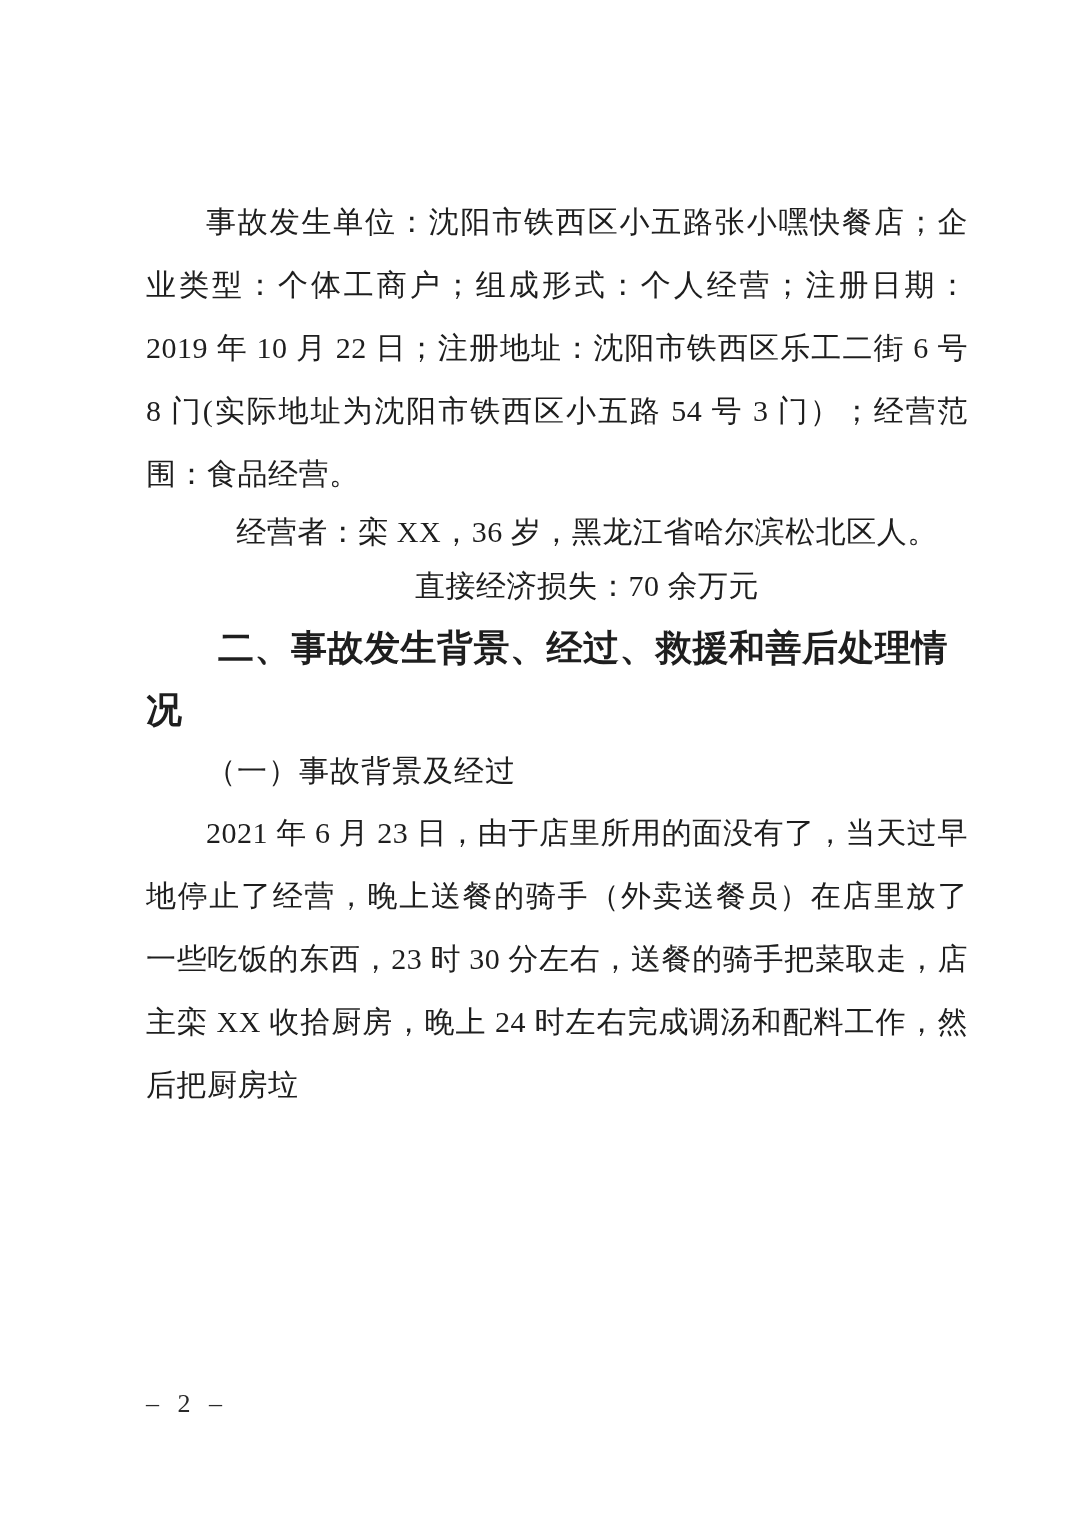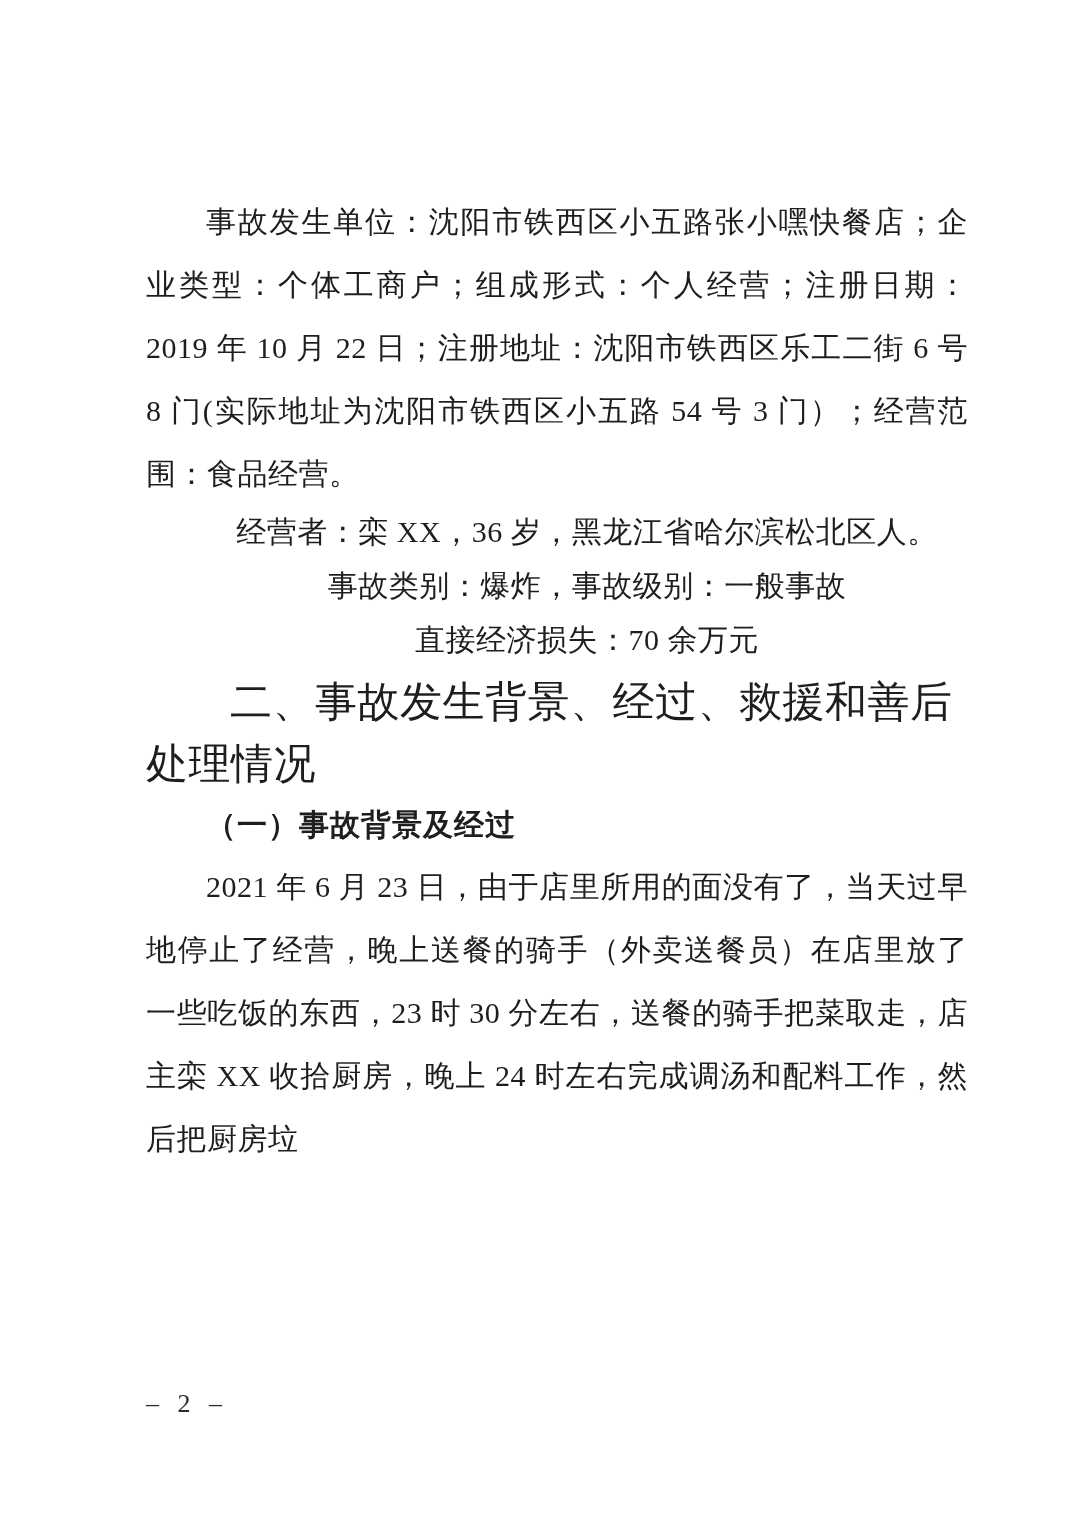--- a/index.html
+++ b/index.html
@@ -33,29 +33,29 @@
     text-align: justify;
     text-indent: 2em;
   }
   .meta {
     line-height: 54px;
     text-align: center;
   }
   .heading-1 {
     margin: 4px 0 0 0;
     font-family: "Liberation Sans", "DejaVu Sans", sans-serif;
-    font-weight: 400;
-    font-size: 42px;
+    font-weight: 700;
+    font-size: 36px;
     line-height: 62px;
     letter-spacing: 0.5px;
     text-indent: 2em;
   }
   .heading-2 {
     margin: 0;
-    font-weight: 700;
+    font-weight: 400;
     font-size: 30px;
     line-height: 60px;
     letter-spacing: 1px;
     text-indent: 2em;
   }
   .footer {
     position: absolute;
     left: 146px;
     bottom: 108px;
     font-size: 26px;
@@ -63,21 +63,20 @@
     color: #2a2a2a;
   }
 </style>
 </head>
 <body>
 
 <div class="page">
   <div class="content">
     <p class="para">事故发生单位：沈阳市铁西区小五路张小嘿快餐店；企业类型：个体工商户；组成形式：个人经营；注册日期：2019 年 10 月 22 日；注册地址：沈阳市铁西区乐工二街 6 号 8 门(实际地址为沈阳市铁西区小五路 54 号 3 门）；经营范围：食品经营。</p>
     <p class="para meta">经营者：栾 XX，36 岁，黑龙江省哈尔滨松北区人。</p>
-    <p class="para meta">事故类别：爆炸，事故级别：一般事故</p>
     <p class="para meta">直接经济损失：70 余万元</p>
     <h2 class="heading-1">二、事故发生背景、经过、救援和善后处理情况</h2>
     <h3 class="heading-2">（一）事故背景及经过</h3>
     <p class="para">2021 年 6 月 23 日，由于店里所用的面没有了，当天过早地停止了经营，晚上送餐的骑手（外卖送餐员）在店里放了一些吃饭的东西，23 时 30 分左右，送餐的骑手把菜取走，店主栾 XX 收拾厨房，晚上 24 时左右完成调汤和配料工作，然后把厨房垃</p>
   </div>
   <div class="footer">
     <span>– 2 –</span>
   </div>
 </div>
 

